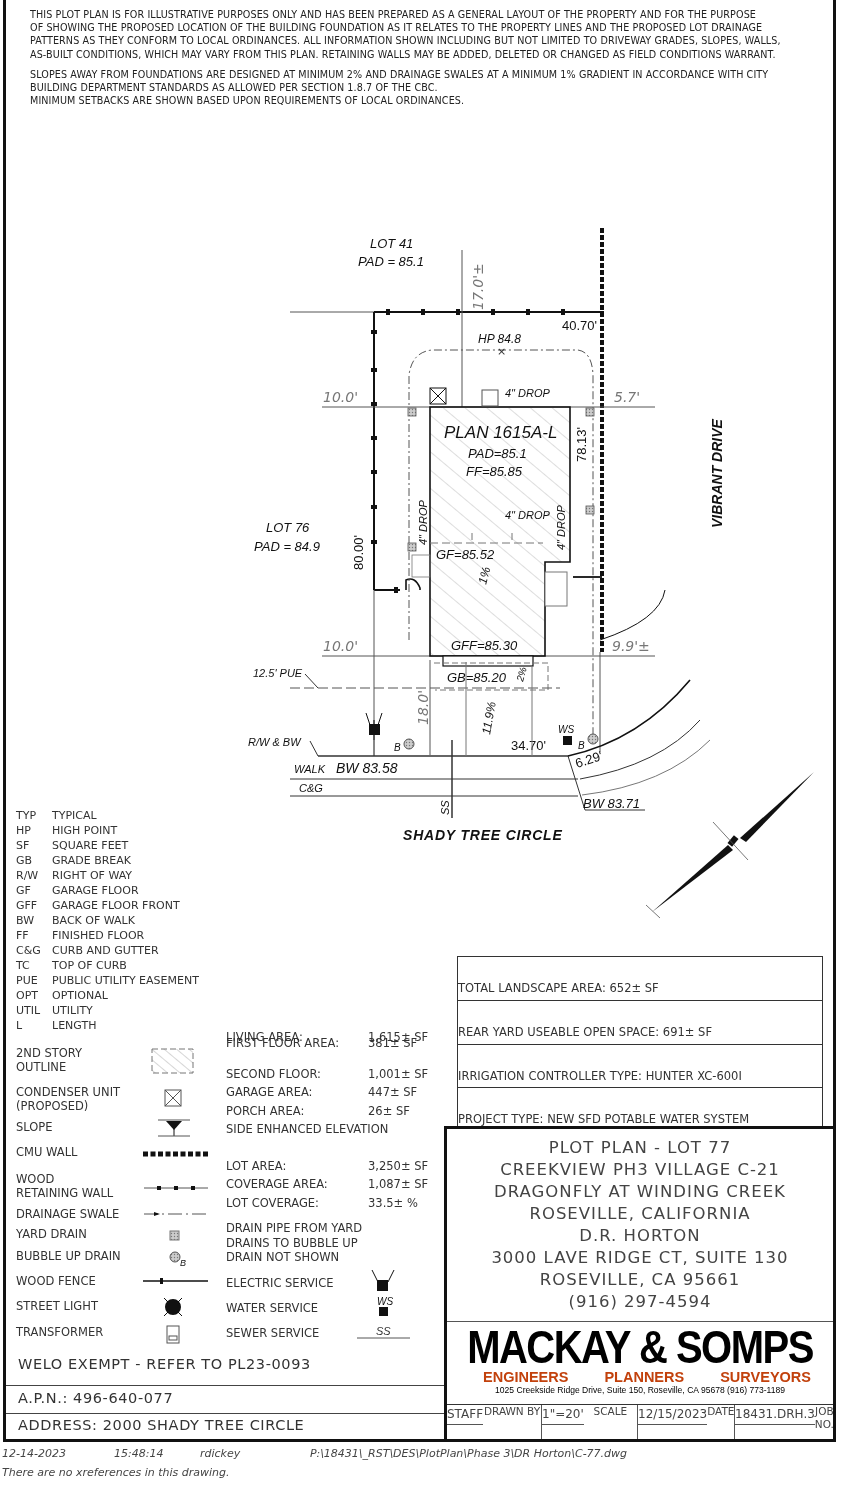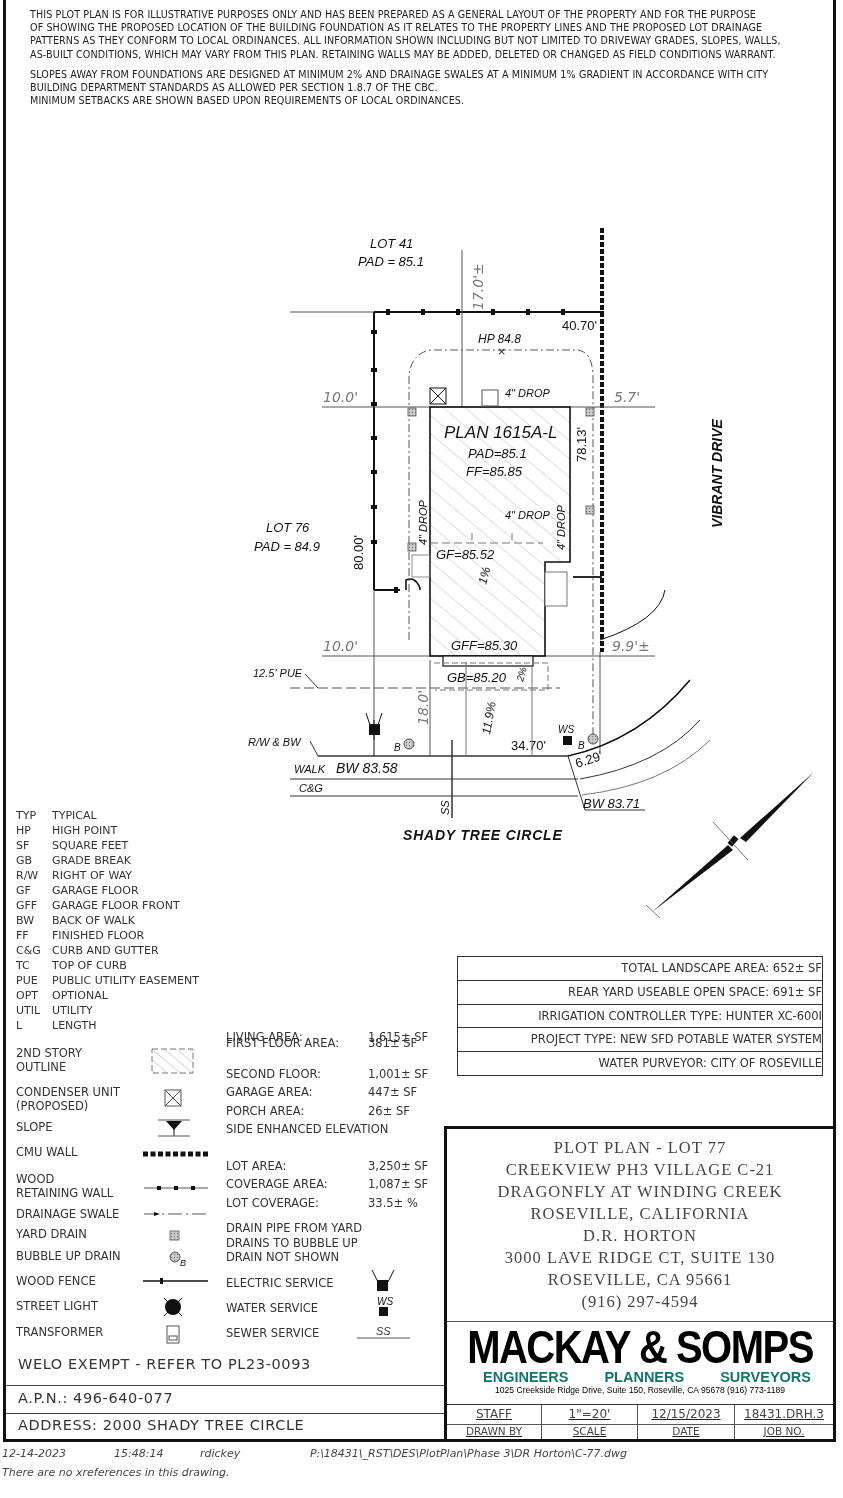--- a/index.html
+++ b/index.html
@@ -11,31 +11,31 @@
   svg.drawing{position:absolute;left:0;top:0;}
   .abbr{position:absolute;left:16px;top:808px;font-size:11px;line-height:15px;color:#333;}
   .abbr .row{display:flex;}
   .abbr .k{width:36px;}
   .legend{position:absolute;left:16px;top:1042px;font-size:11.5px;color:#333;}
   .legend .item{position:absolute;left:0;white-space:nowrap;line-height:13.5px;}
   .areas{position:absolute;left:226px;top:1028px;font-size:11.5px;color:#333;}
   .areas .r{position:absolute;white-space:nowrap;}
   .areas .v{position:absolute;left:142px;white-space:nowrap;}
   .land{position:absolute;left:457px;top:956px;width:366px;border:1.5px solid #333;box-sizing:border-box;}
-  .land .cell{height:22.8px;border-bottom:1px solid #333;text-align:right;font-size:11.5px;line-height:22.8px;color:#333;white-space:nowrap;}
+  .land .cell{height:22.8px;border-bottom:1px solid #333;text-align:left;font-size:11.5px;line-height:22.8px;color:#333;white-space:nowrap;margin-top:20px;}
   .land .cell:last-child{border-bottom:none;}
   .titleblk{position:absolute;left:444px;top:1126px;width:392px;height:316px;border:3px solid #111;box-sizing:border-box;background:#fff;}
-  .tb-lines{text-align:center;font-size:16.5px;line-height:22px;color:#444;padding-top:8px;letter-spacing:1px;font-family:Liberation Serif, serif;}
+  .tb-lines{text-align:center;font-size:16.5px;line-height:22px;color:#444;padding-top:8px;letter-spacing:1px;}
   .tb-sep{position:absolute;left:0;right:0;top:192px;border-top:1px solid #555;}
   .logo{position:absolute;left:0;right:0;top:198px;text-align:center;}
   .logo .big{font-family:"Liberation Sans",sans-serif;font-weight:bold;font-size:40px;letter-spacing:-1.5px;color:#000;transform:scaleY(1.15);display:inline-block;line-height:40px;}
-  .logo .sub{display:flex;justify-content:space-between;padding:0 22px 0 36px;font-family:"Liberation Sans",sans-serif;font-weight:bold;font-size:14.5px;color:#0f766e;margin-top:2px;}
+  .logo .sub{display:flex;justify-content:space-between;padding:0 22px 0 36px;font-family:"Liberation Sans",sans-serif;font-weight:bold;font-size:14.5px;color:#c2410c;margin-top:2px;}
   .logo .addr{font-family:"Liberation Sans",sans-serif;font-size:9.3px;color:#000;margin-top:0px;transform:scaleX(0.92);}
   .tb-grid{position:absolute;left:0;right:0;bottom:0;height:34px;border-top:1.5px solid #333;display:grid;grid-template-columns:95px 96px 97px 1fr;}
-  .tb-grid .col{border-right:1px solid #555;display:flex;flex-direction:column;text-decoration:underline;}
+  .tb-grid .col{border-right:1px solid #555;display:flex;flex-direction:row;}
   .tb-grid .col:last-child{border-right:none;}
   .tb-grid .top{height:19px;border-bottom:1px solid #555;text-align:center;font-size:12px;line-height:19px;color:#444;}
   .tb-grid .bot{flex:1;text-align:center;font-size:10.5px;line-height:13px;color:#444;}
   .welo{position:absolute;left:6px;top:1350px;width:438px;font-size:14.5px;color:#333;letter-spacing:0.6px;}
   .welo .line{position:absolute;left:0;width:438px;border-top:1.5px solid #444;}
   .welo .t{position:absolute;left:12px;white-space:nowrap;}
   .footer{position:absolute;left:0;top:1444px;width:843px;font-size:11px;font-style:italic;color:#444;}
   .footer span{position:absolute;white-space:nowrap;}
 </style>
 </head>

